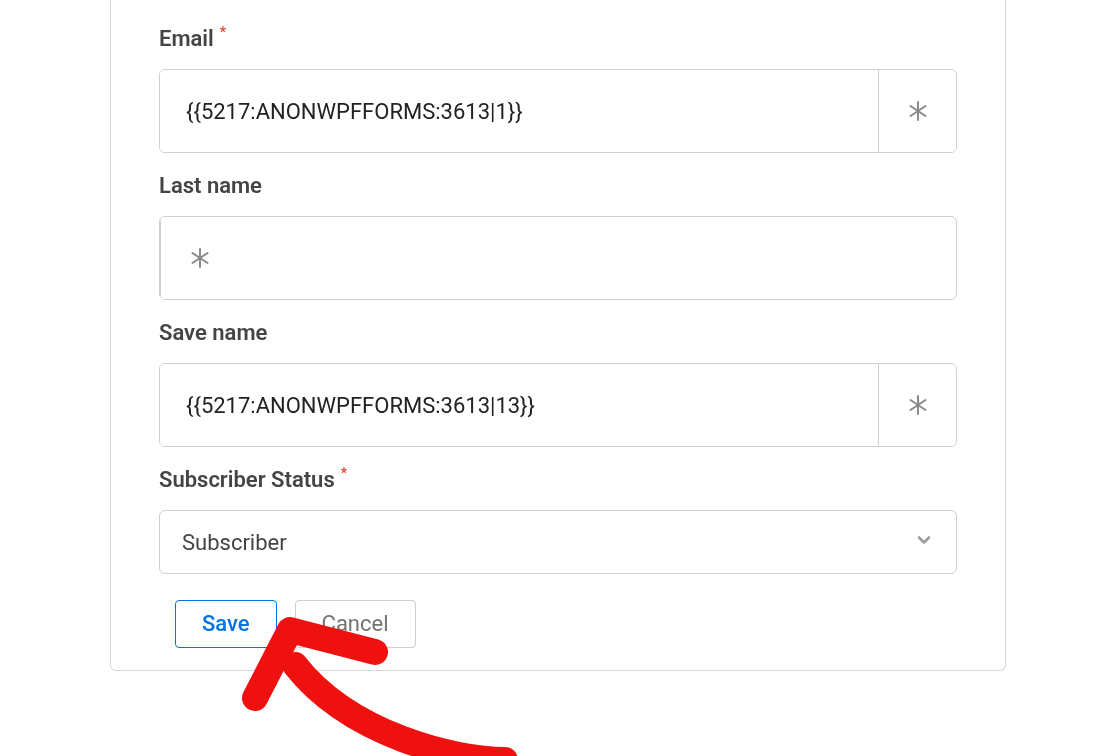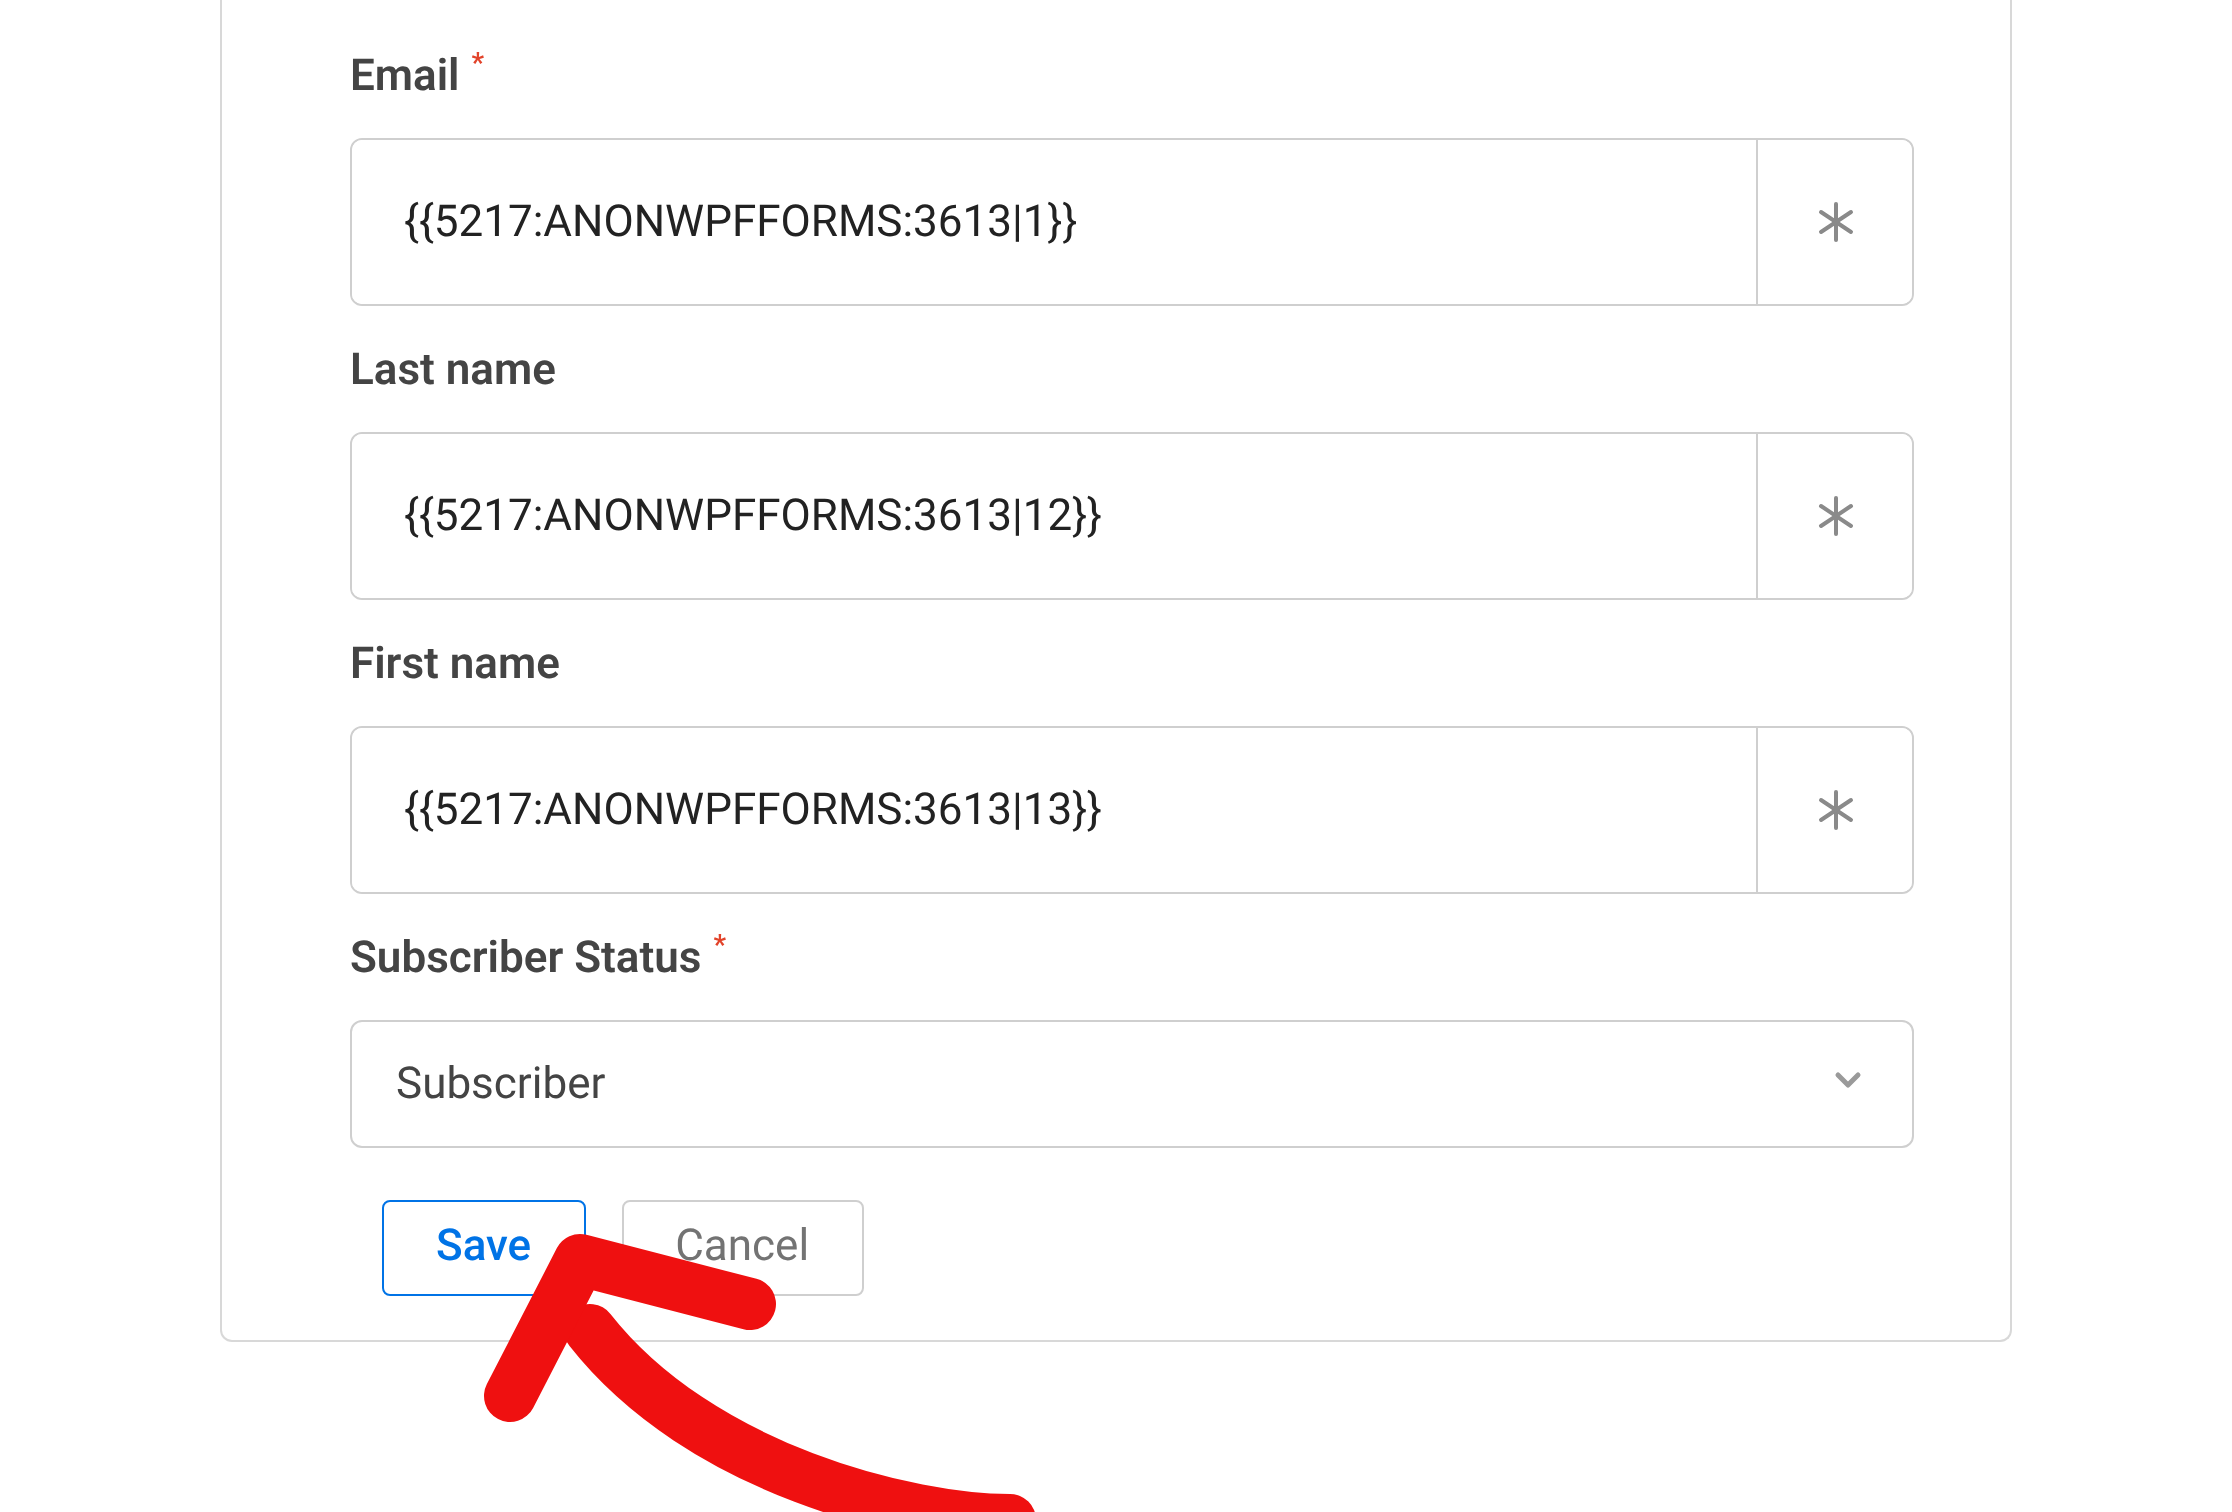--- a/index.html
+++ b/index.html
@@ -13,21 +13,21 @@
       width: 1116px;
       height: 756px;
       position: relative;
     }
     .panel {
       border-left: 1px solid #d8d8d8;
       border-right: 1px solid #d8d8d8;
       border-bottom: 1px solid #d8d8d8;
       border-radius: 0 0 6px 6px;
       margin: 0 110px 6px 110px;
-      padding: 0 48px 22px 64px;
+      padding: 0 48px 22px 48px;
       background: #fff;
     }
     .field-block { margin-bottom: 20px; }
     .field-block:first-child { padding-top: 26px; }
     .field-label {
       font-size: 22px;
       font-weight: 600;
       color: #444;
       margin-bottom: 18px;
       display: flex;
@@ -135,36 +135,35 @@
           </span>
         </div>
       </div>
     </div>
 
     <div class="field-block">
       <div class="field-label">
         <span>Last name</span>
       </div>
       <div class="input-row">
-        <input class="text-input" type="text" value="{{5217:ANONWPFFORMS:3613|12}}" style="">
         <div class="token-btn">
           <span>
             <svg width="24" height="24" viewBox="0 0 24 24" fill="none" stroke="#8a8a8a" stroke-width="2" stroke-linecap="round">
                 <line x1="12" y1="3" x2="12" y2="21"></line>
                 <line x1="4.5" y1="7" x2="19.5" y2="17"></line>
                 <line x1="19.5" y1="7" x2="4.5" y2="17"></line>
               </svg>
           </span>
         </div>
       </div>
     </div>
 
     <div class="field-block">
       <div class="field-label">
-        <span>First name</span>
+        <span>Save name</span>
       </div>
       <div class="input-row">
         <input class="text-input" type="text" value="{{5217:ANONWPFFORMS:3613|13}}" style="">
         <div class="token-btn">
           <span>
             <svg width="24" height="24" viewBox="0 0 24 24" fill="none" stroke="#8a8a8a" stroke-width="2" stroke-linecap="round">
                 <line x1="12" y1="3" x2="12" y2="21"></line>
                 <line x1="4.5" y1="7" x2="19.5" y2="17"></line>
                 <line x1="19.5" y1="7" x2="4.5" y2="17"></line>
               </svg>

